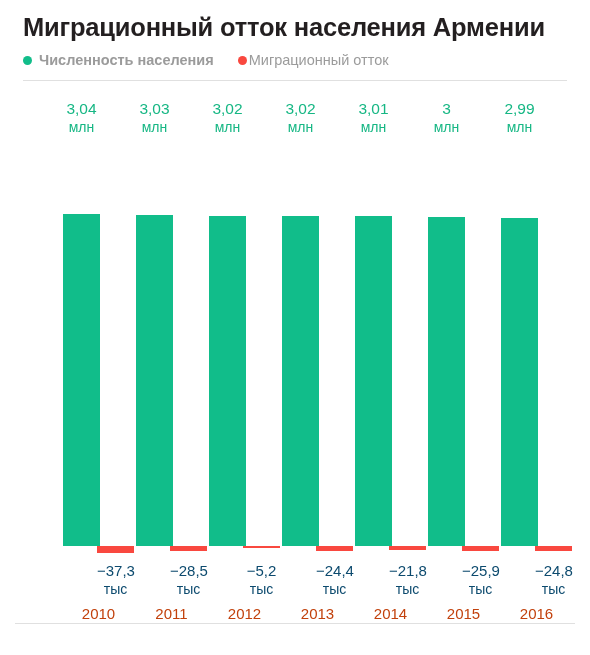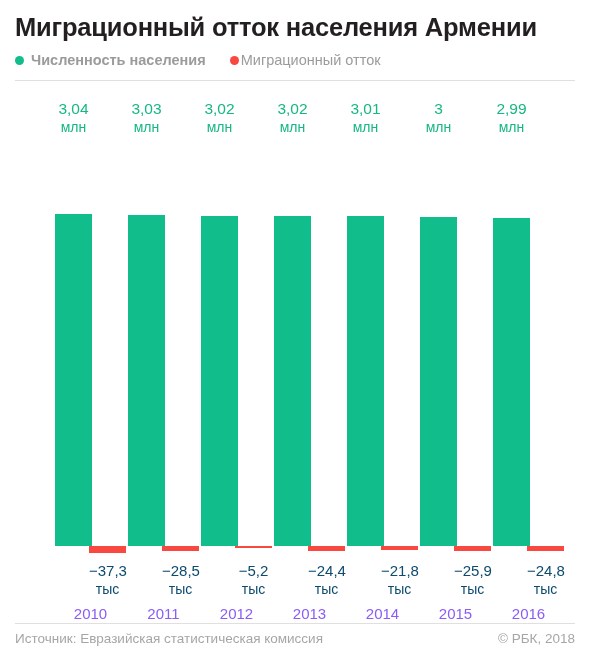--- a/index.html
+++ b/index.html
@@ -13,21 +13,21 @@
     font-family: "Liberation Sans", sans-serif;
     -webkit-font-smoothing: antialiased;
     overflow: hidden;
   }
 
   #infographic {
     position: relative;
     width: 590px;
     height: 655px;
     box-sizing: border-box;
-    padding: 0 15px;
+    padding: 0 23px;
   }
 
   
   .chart-title {
     margin: 0;
     padding-top: 12px;
     font-size: 25.5px;
     font-weight: bold;
     color: #231f20;
     letter-spacing: -0.2px;
@@ -122,21 +122,21 @@
   }
   .value-bottom .unit { display: block; font-size: 14px; }
 
   .year-label {
     position: absolute;
     top: 524px;
     left: 0;
     width: 71px;
     text-align: center;
     font-size: 15px;
-    color: #8b5cf6;
+    color: #c2410c;
   }
 
   
   .footer-rule {
     position: absolute;
     left: 15px;
     right: 15px;
     top: 623px;
     height: 1px;
     background: #e0e0e0;
@@ -219,18 +219,14 @@
       <div class="group" style="left: 438px;">
         <div class="value-top"><span>2,99</span><span class="unit">млн</span></div>
         <div class="bar-green" style="top: 137px; height: 328px; background: rgb(17, 189, 138);"></div>
         <div class="bar-red" style="height: 5px; background: rgb(249, 72, 63);"></div>
         <div class="value-bottom"><span>−24,8</span><span class="unit">тыс</span></div>
         <div class="year-label">2016</div>
       </div>
     </div>
 
   <div class="footer-rule"></div>
-  <div class="footer">
-    <span>Источник: Евразийская статистическая комиссия</span>
-    <span>© РБК, 2018</span>
-  </div>
 
 </div>
 
 </body></html>

